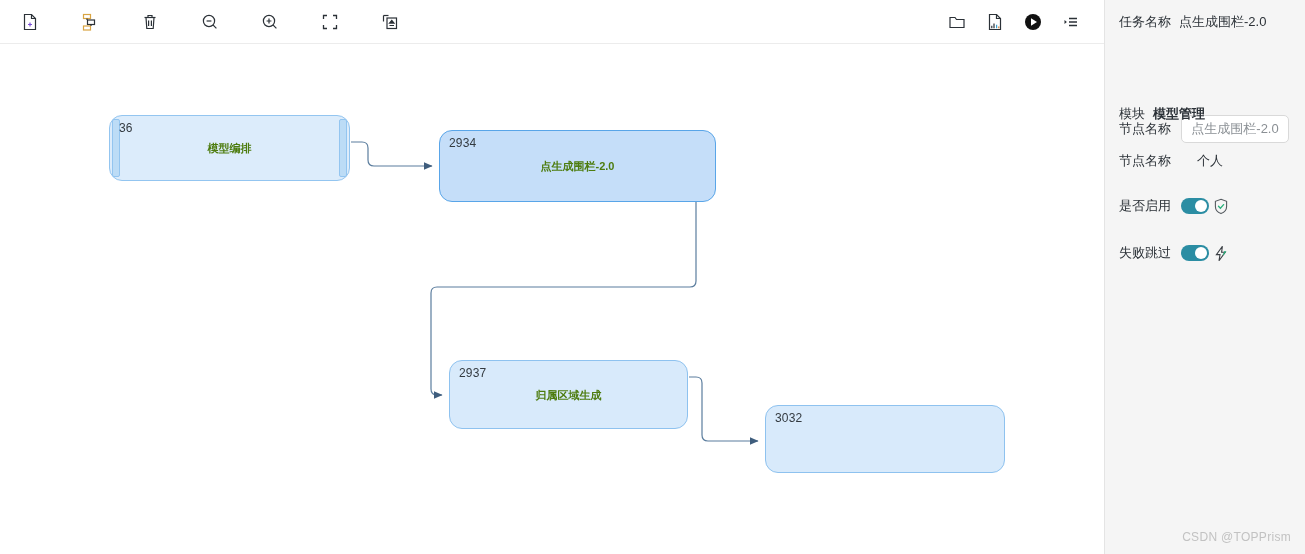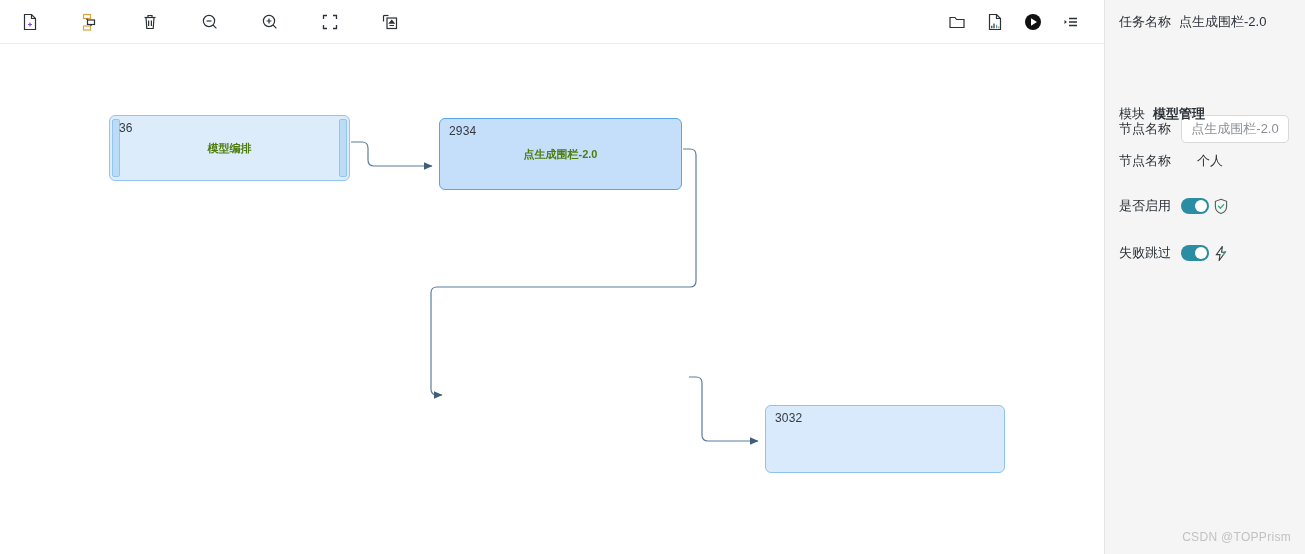--- a/index.html
+++ b/index.html
@@ -29,21 +29,21 @@
   }
   .tb-right .tb-btn { width: 38px; }
   .tb-btn svg { display: block; }
 
   
   .canvas { position: absolute; left: 0; top: 44px; width: 1104px; height: 510px; overflow: hidden; background:#fff; }
   .edges { position: absolute; left: 0; top: 0; width: 1104px; height: 510px; }
 
   .node {
     position: absolute;
-    border-radius: 6px;
+    border-radius: 13px;
     border: 1px solid #93c5f0;
     background: #dcecfb;
   }
   .node.selected { border: 1px solid #59a5e8; background: #c5def9; }
   .node.tint2 { background: #d8eafb; border-color: #8ec2ef; }
   .node-id {
     position: absolute; left: 9px; top: 5px;
     font-size: 12px; color: #333a40;
     font-family: "Liberation Sans", sans-serif;
     letter-spacing: .2px;
@@ -236,25 +236,29 @@
         <path d="M689 333 H696 Q702 333 702 339 V391 Q702 397 708 397 H758" fill="none" stroke="#5b7d9e" stroke-width="1.2" marker-end="url(#arrow)"></path>
       </svg>
 
       <div class="node" style="left:109px; top:71px; width:241px; height:66px;">
         <div class="handle l"></div>
         <div class="handle r"></div>
         <div class="node-id">36</div>
         <div class="node-title">模型编排</div>
       </div>
 
-      <div class="node selected" style="left:439px; top:74px; width:243px; height:72px;">
+      <div class="node selected" style="left:439px; top:86px; width:277px; height:72px;">
         <div class="node-id">2934</div>
         <div class="node-title">点生成围栏-2.0</div>
       </div>
 
+      <div class="node tint2" style="left:449px; top:316px; width:239px; height:69px;">
+        <div class="node-id">2937</div>
+        <div class="node-title">归属区域生成</div>
+      </div>
 
       <div class="node tint2" style="left:765px; top:361px; width:240px; height:68px;">
         <div class="node-id">3032</div>
       </div>
 
     </div>
   </div>
 
   <div class="panel">
 

